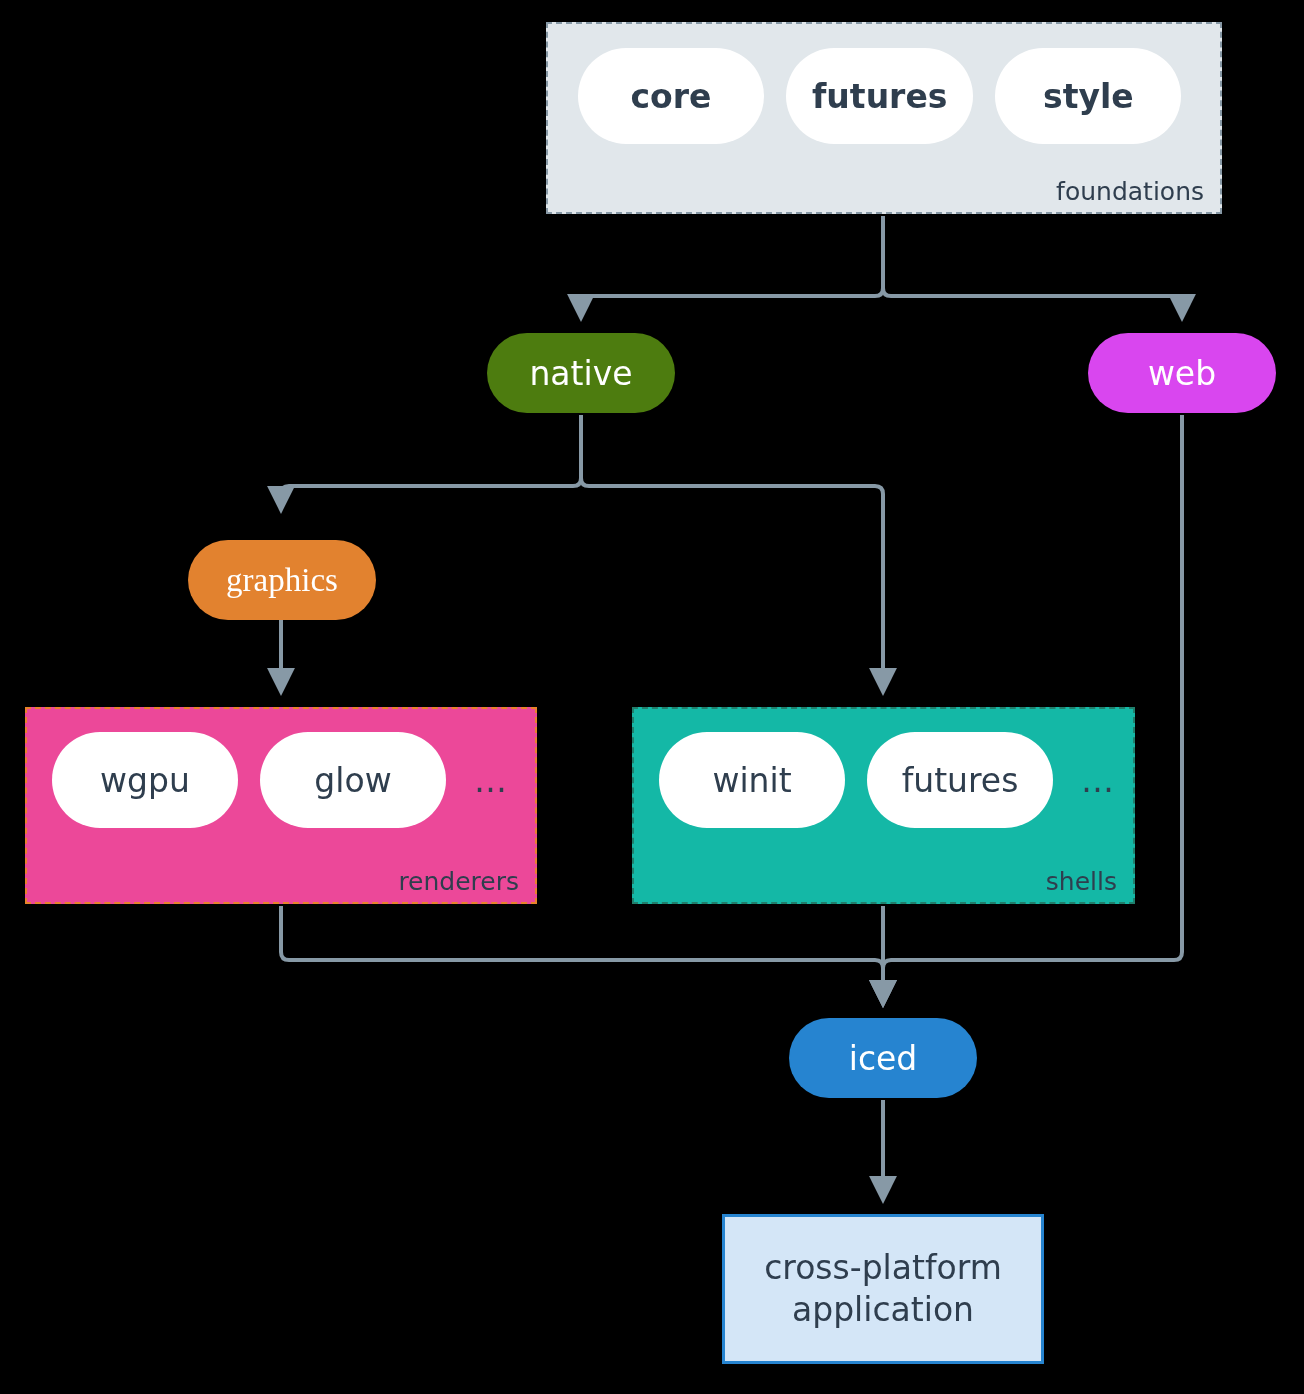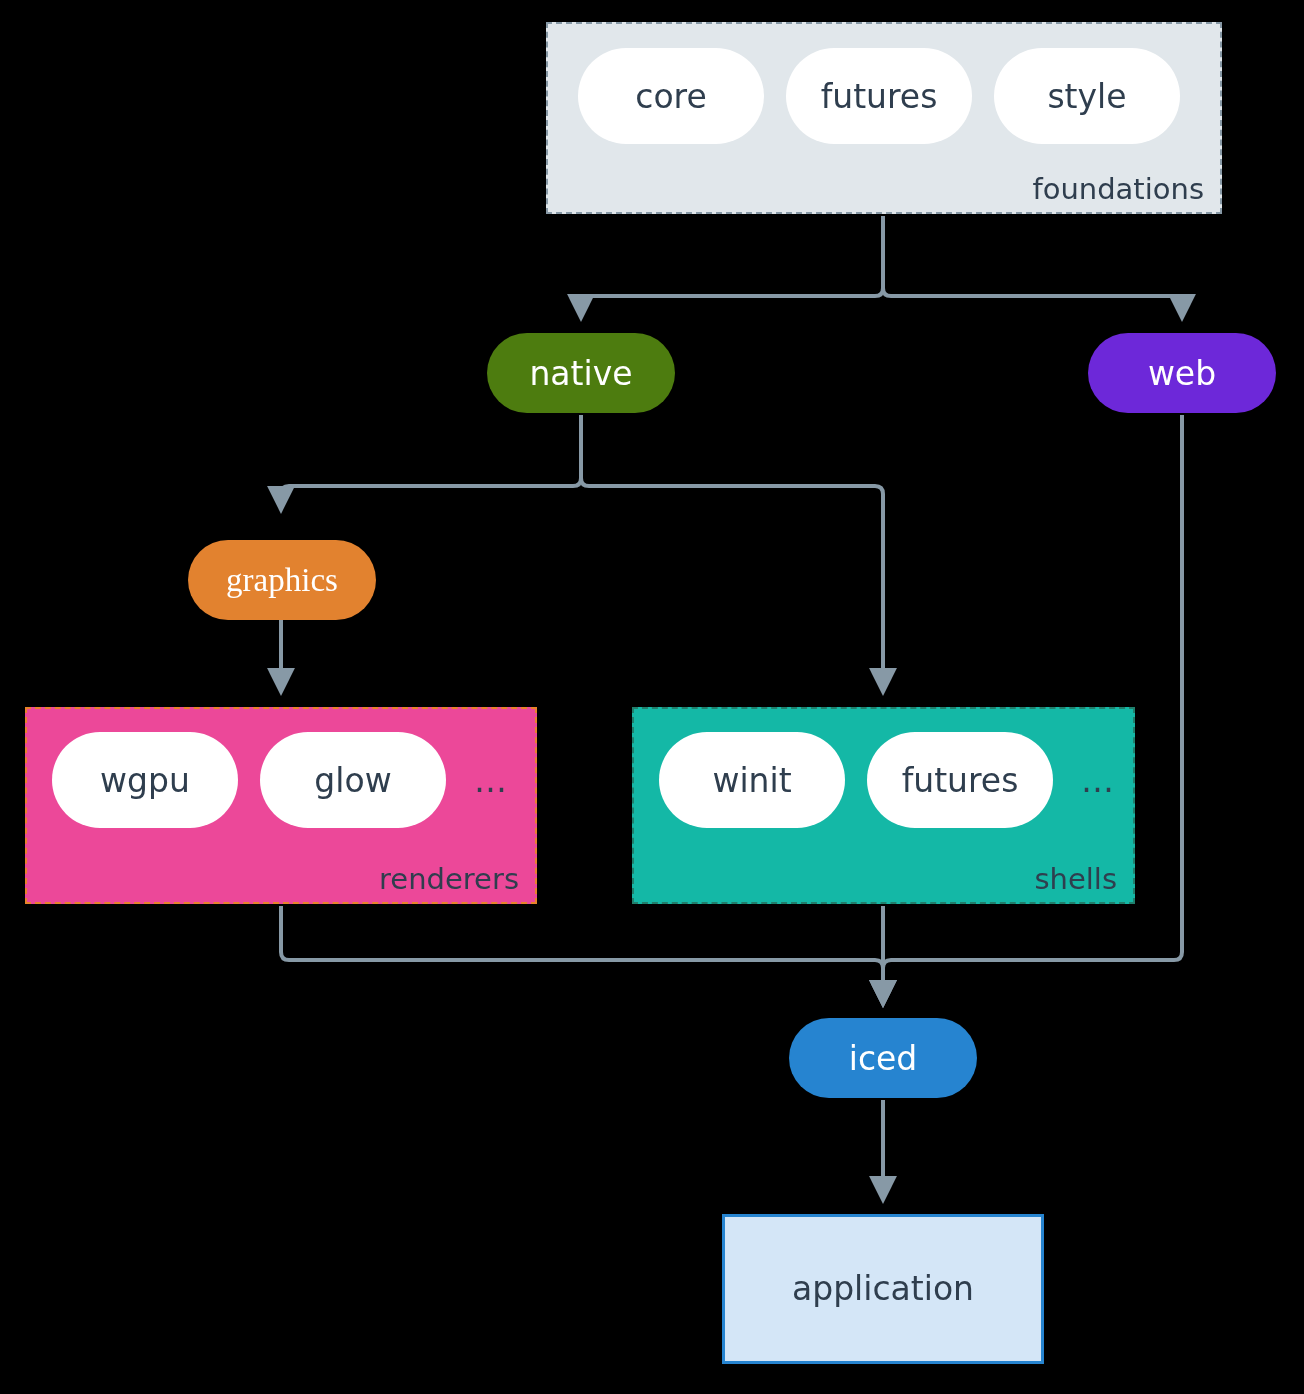--- a/index.html
+++ b/index.html
@@ -26,21 +26,21 @@
 
   
   .group {
     position: absolute;
     box-sizing: border-box;
   }
   .group-label {
     position: absolute;
     right: 16px;
     bottom: 8px;
-    font-size: 29px;
+    font-size: 25px;
     color: #2f3e4e;
     white-space: nowrap;
     line-height: 1;
   }
   .group-row {
     position: absolute;
     left: 0;
     top: 0;
     display: flex;
     align-items: center;
@@ -48,21 +48,21 @@
   }
 
   .g-foundations {
     left: 546px;
     top: 22px;
     width: 676px;
     height: 192px;
     background: #e1e7eb;
     border: 2px dashed #8799a6;
   }
-  .g-foundations .group-row { left: 30px; top: 24px; }
+  .g-foundations .group-row { left: 30px; top: 24px; font-weight: bold; }
 
   .g-renderers {
     left: 25px;
     top: 707px;
     width: 512px;
     height: 197px;
     background: #ec4899;
     border: 2px dashed #e8832a;
   }
   .g-renderers .group-row { left: 25px; top: 23px; }
@@ -115,21 +115,21 @@
     top: 333px;
     width: 188px;
     height: 80px;
     background: #4d7c0f;
   }
   .n-web {
     left: 1088px;
     top: 333px;
     width: 188px;
     height: 80px;
-    background: #6d28d9;
+    background: #d946ef;
   }
   .n-graphics {
     left: 188px;
     top: 540px;
     width: 188px;
     height: 80px;
     background: #e2822f;
     font-family: Liberation Serif, serif;
   }
   .n-iced {
@@ -233,16 +233,17 @@
       <div class="ellipsis">…</div>
     </div>
     <div class="group-label">shells</div>
   </div>
 
   <div class="node n-iced">
     <span>iced</span>
   </div>
 
   <div class="node n-app">
+    <span>cross-platform</span>
     <span>application</span>
   </div>
 
 </div>
 
 </body></html>

